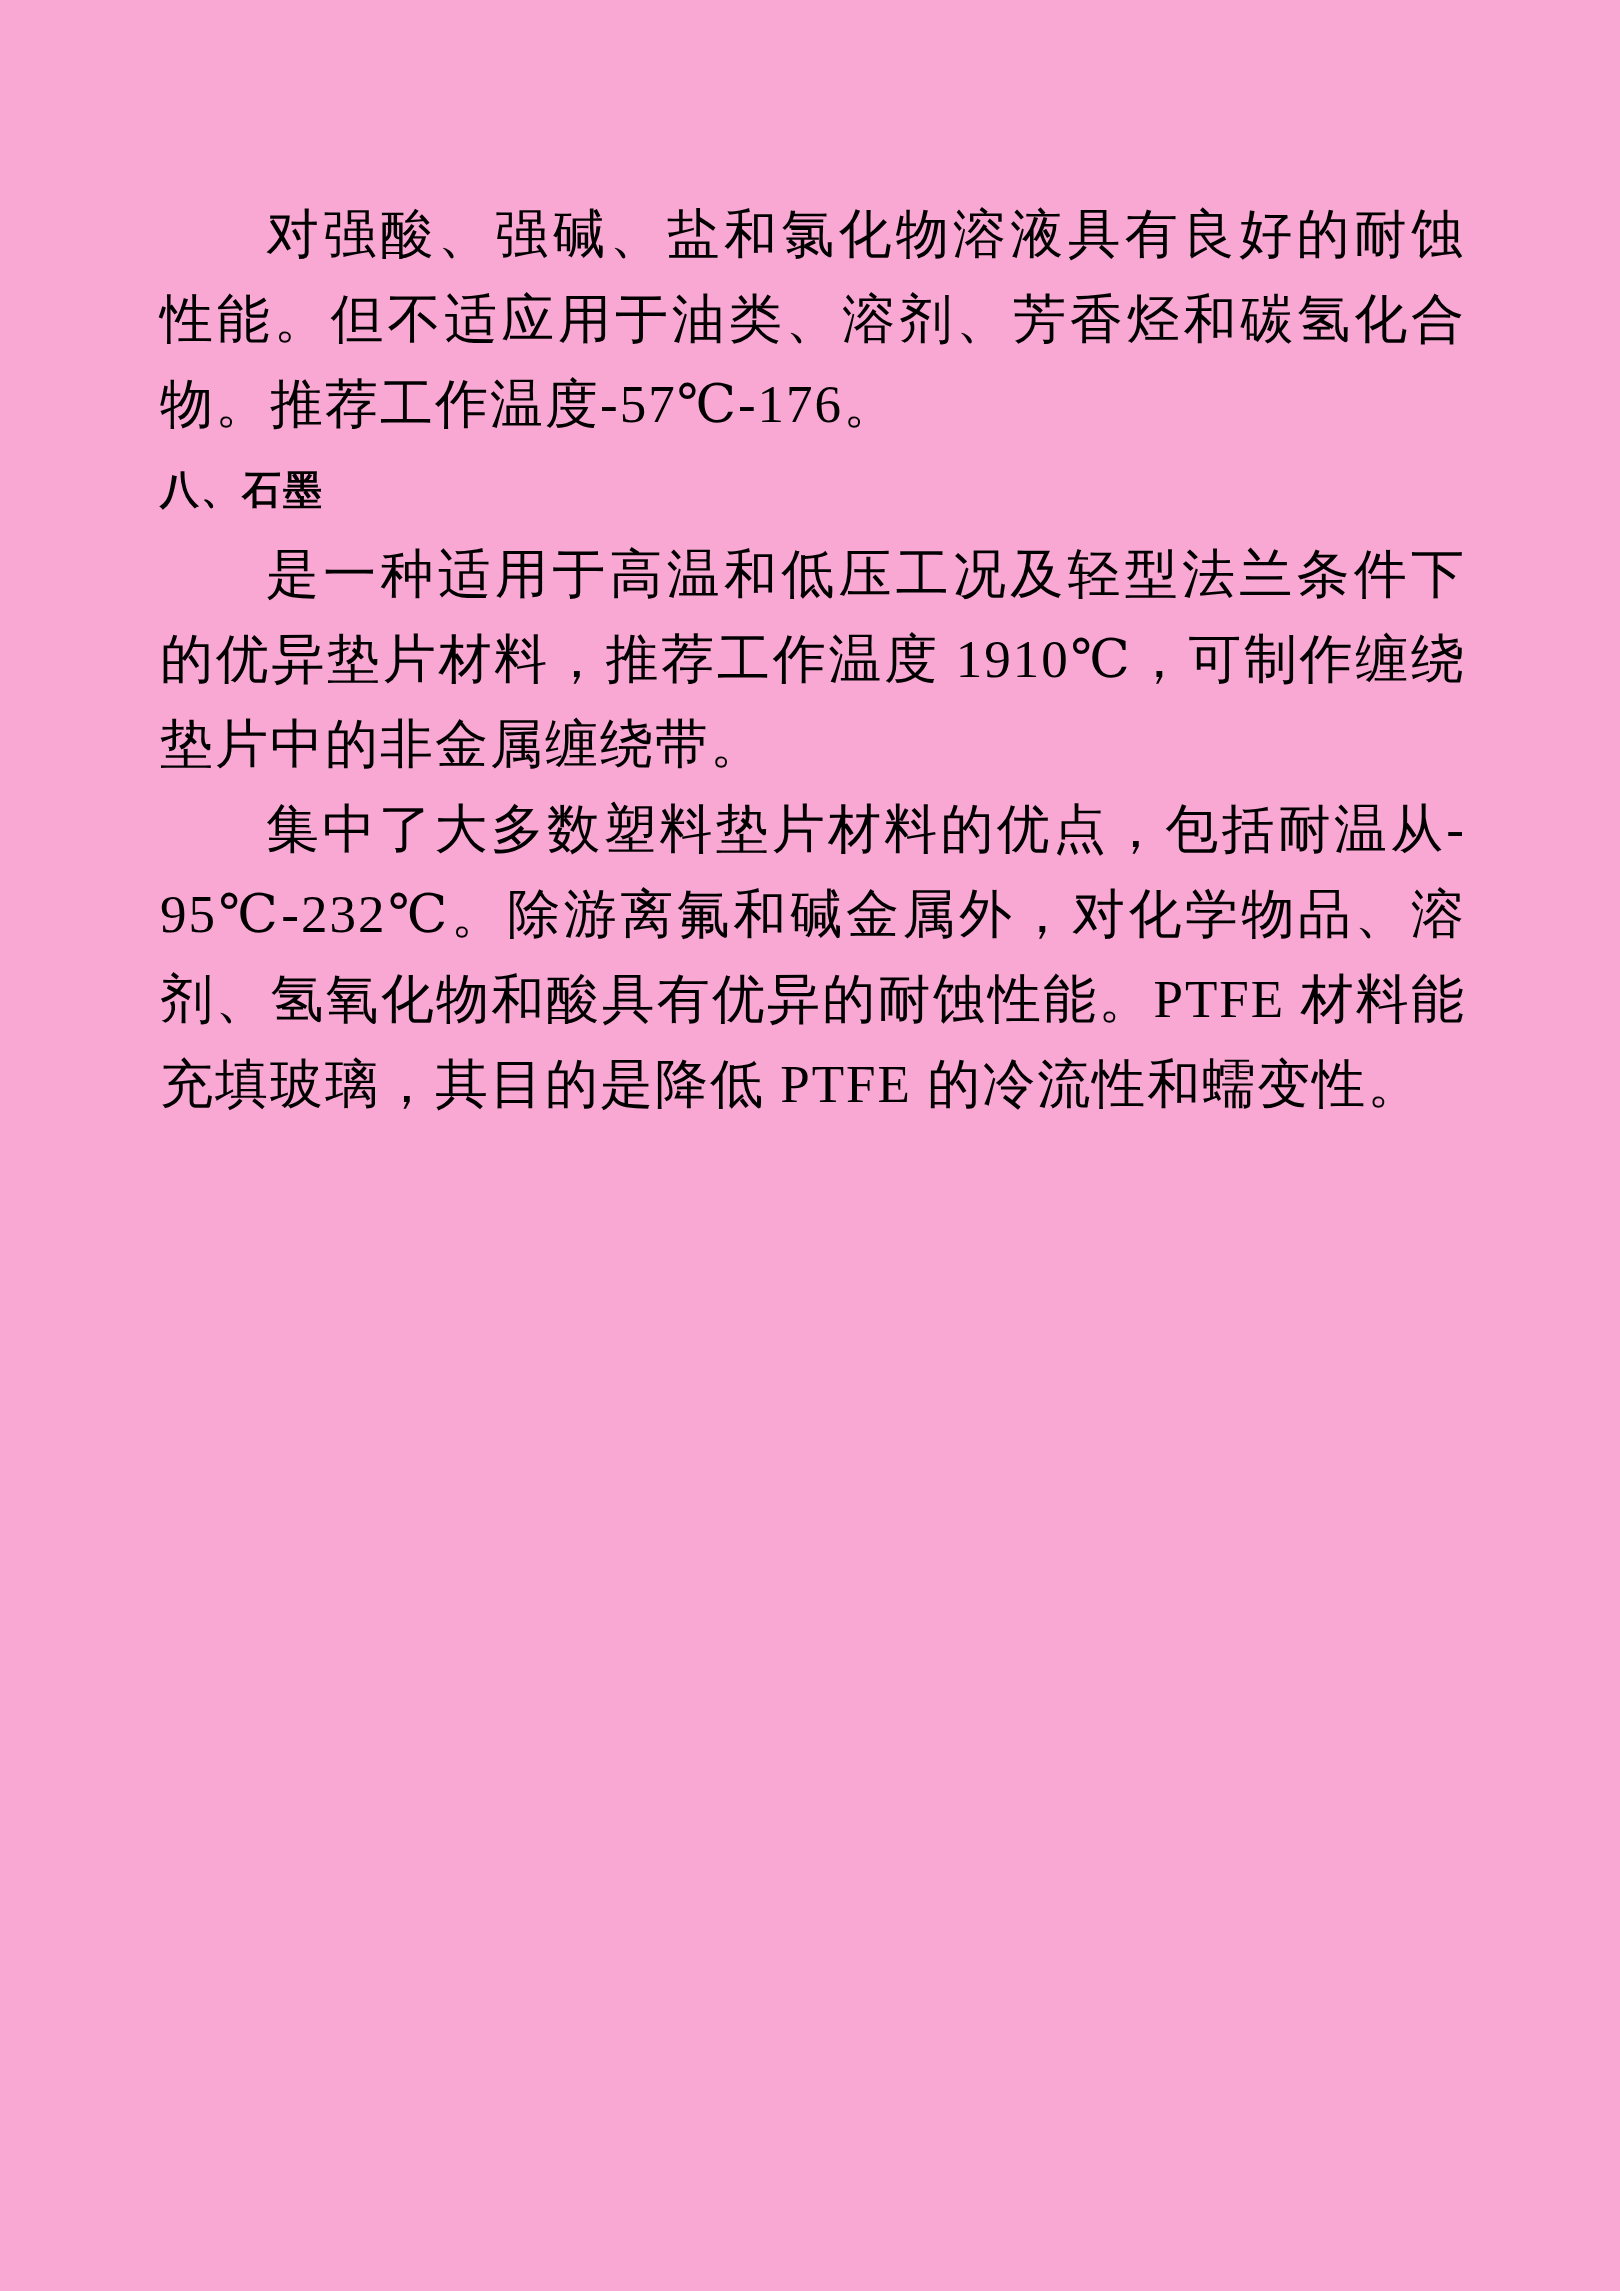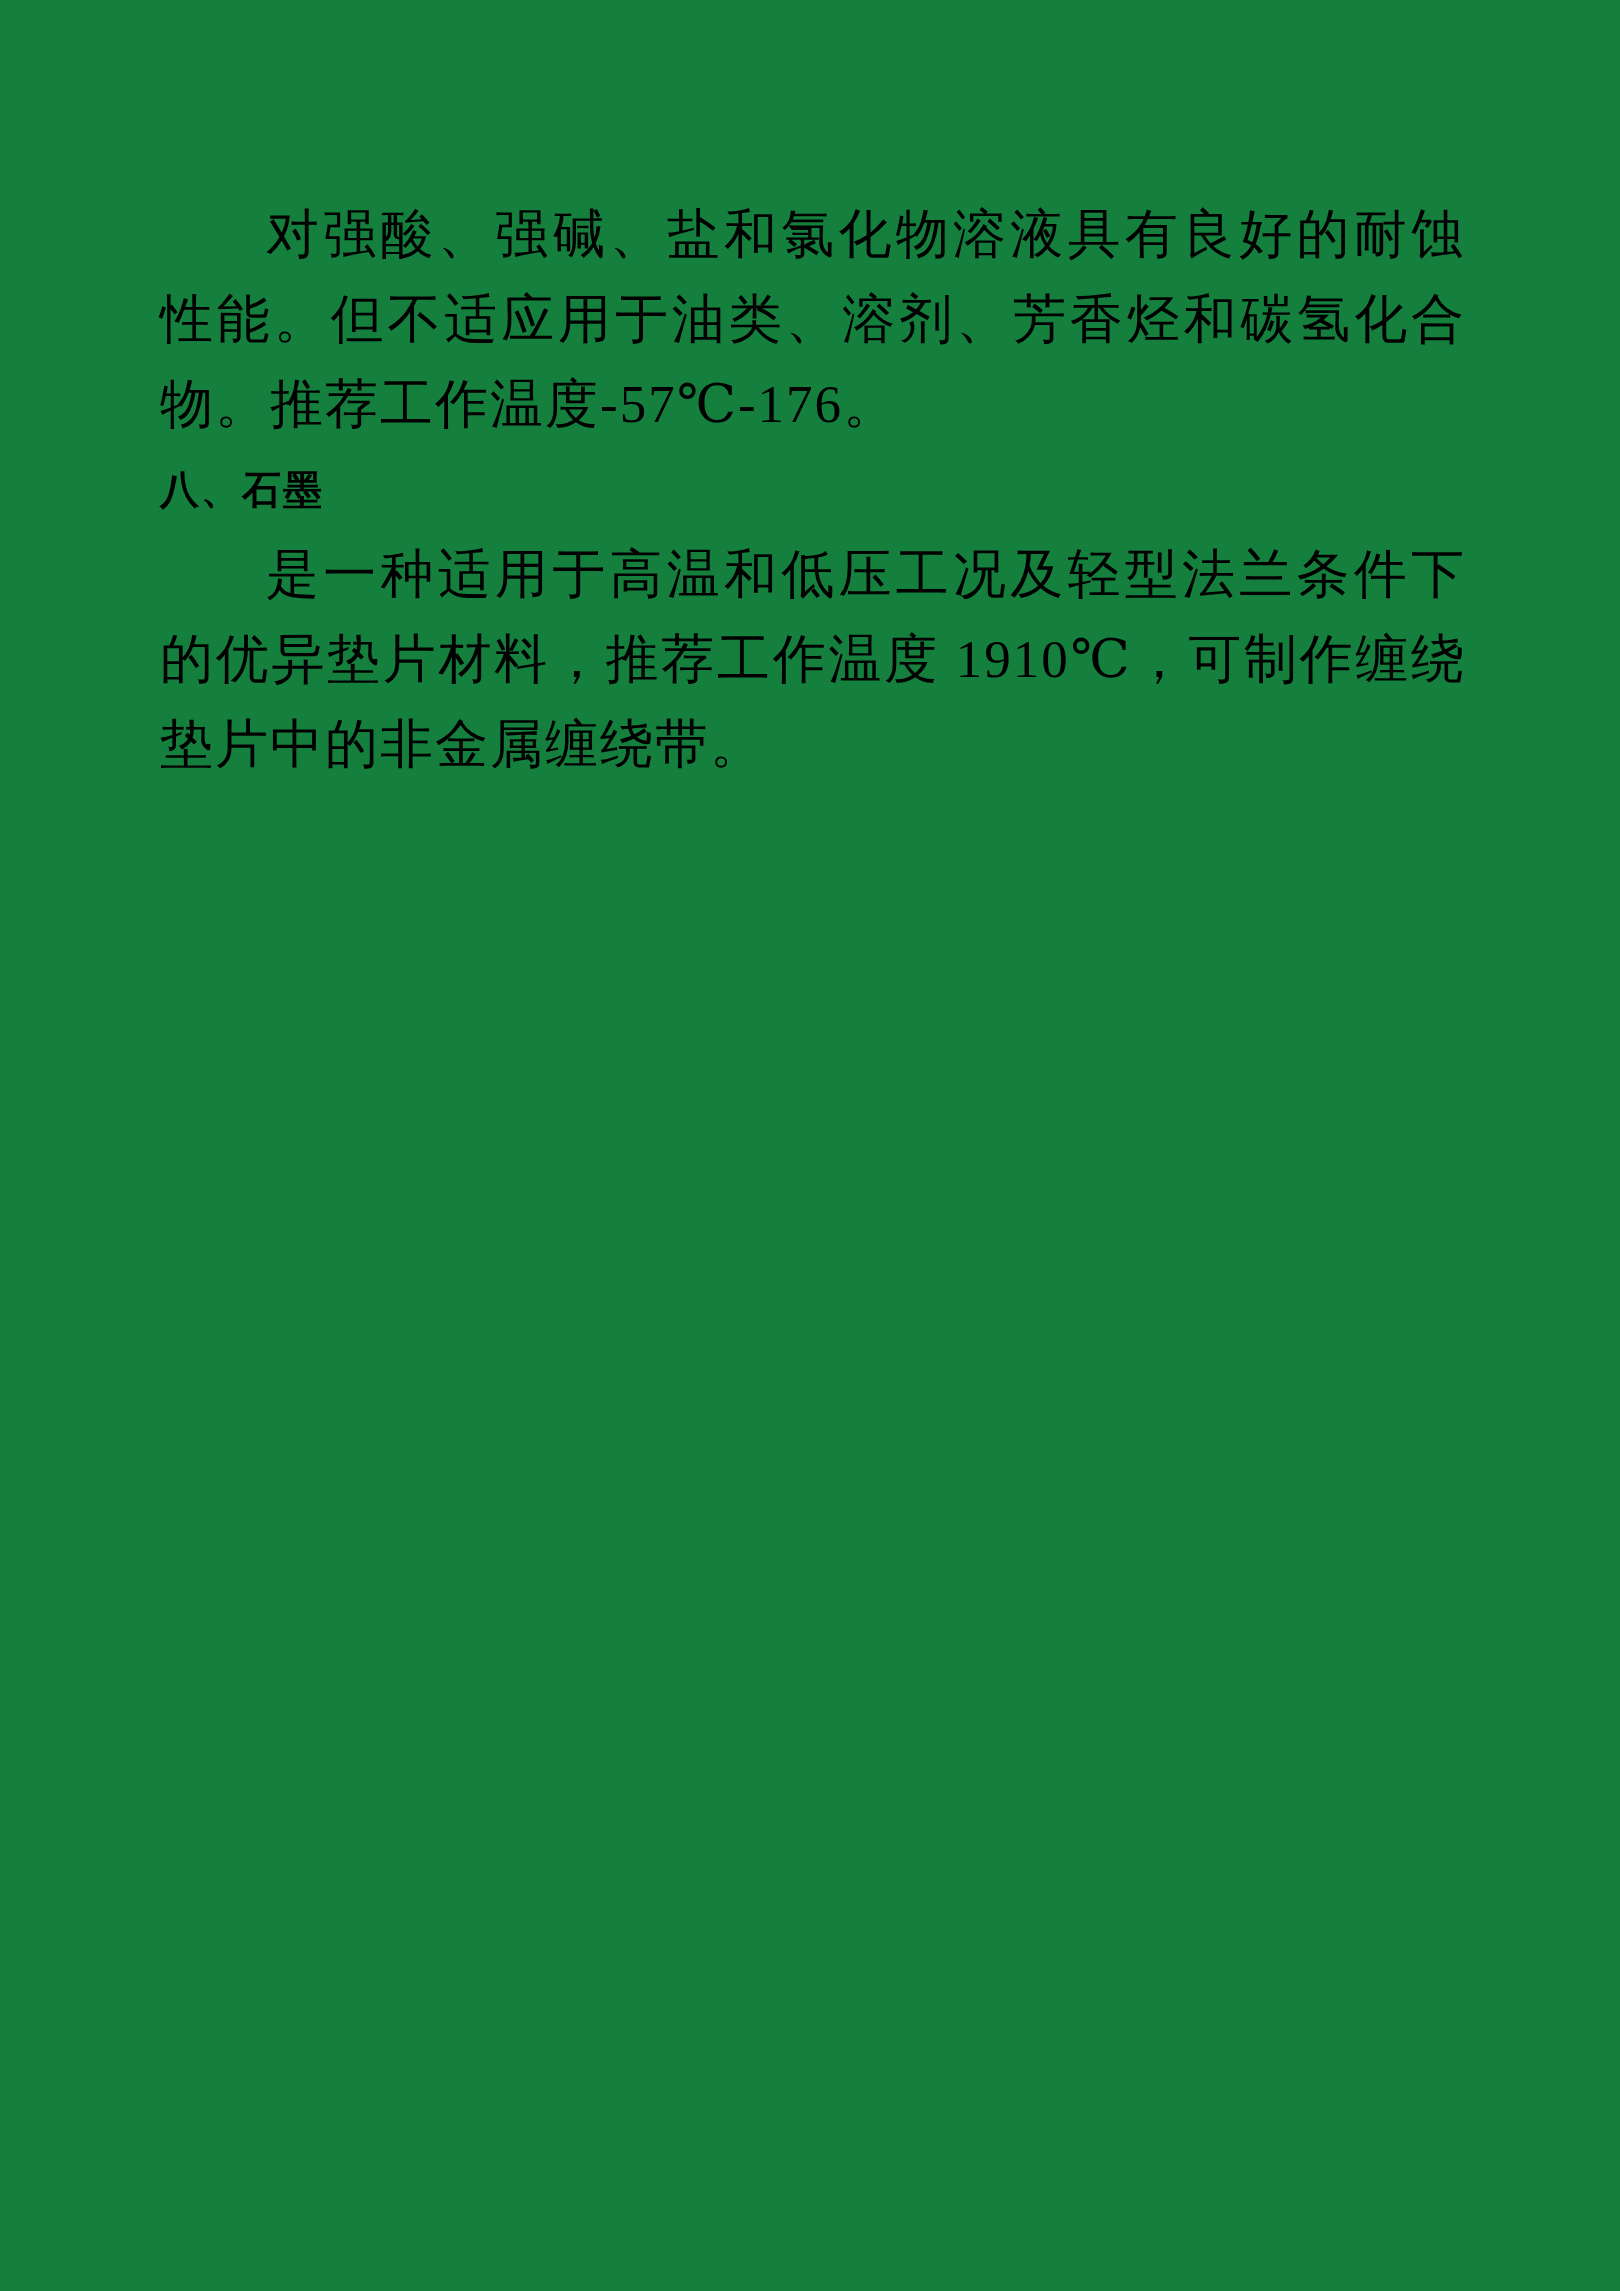--- a/index.html
+++ b/index.html
@@ -4,21 +4,21 @@
 <style>
   html, body {
     margin: 0;
     padding: 0;
     background: #ffffff;
   }
   .page {
     position: relative;
     width: 1620px;
     height: 2292px;
-    background: #15803d;
+    background: #f9a8d4;
     color: #000000;
     font-family: "Liberation Serif", "DejaVu Serif", serif;
     box-sizing: border-box;
     padding: 192px 157px 0 160px;
     overflow: hidden;
   }
   .content {
     width: 1306px;
   }
   .para {
@@ -41,15 +41,16 @@
   }
 </style>
 </head>
 <body>
 
 <div class="page">
   <div class="content">
     <p class="para">对强酸、强碱、盐和氯化物溶液具有良好的耐蚀性能。但不适应用于油类、溶剂、芳香烃和碳氢化合物。推荐工作温度-57℃-176。</p>
     <h2 class="heading">八、石墨</h2>
     <p class="para">是一种适用于高温和低压工况及轻型法兰条件下的优异垫片材料，推荐工作温度 1910℃，可制作缠绕垫片中的非金属缠绕带。</p>
+    <p class="para">集中了大多数塑料垫片材料的优点，包括耐温从-95℃-232℃。除游离氟和碱金属外，对化学物品、溶剂、氢氧化物和酸具有优异的耐蚀性能。PTFE 材料能充填玻璃，其目的是降低 PTFE 的冷流性和蠕变性。</p>
   </div>
 </div>
 
 
 </body></html>

